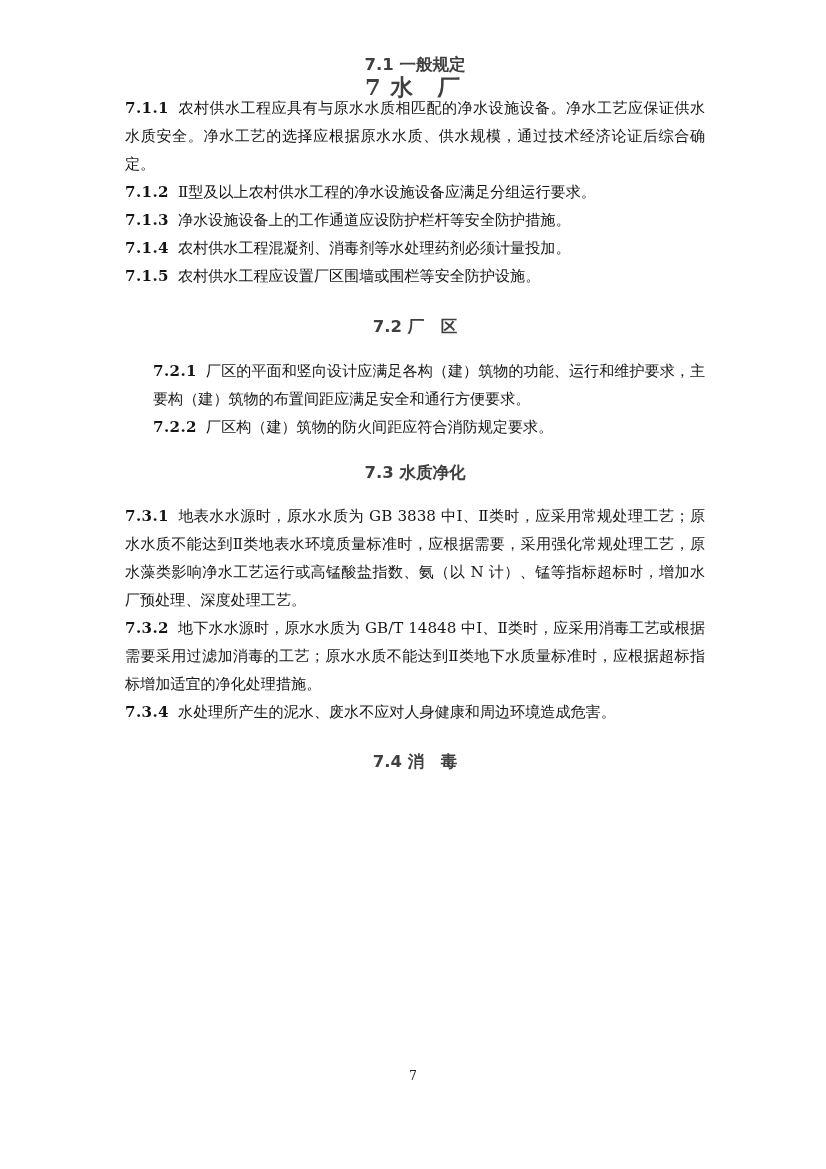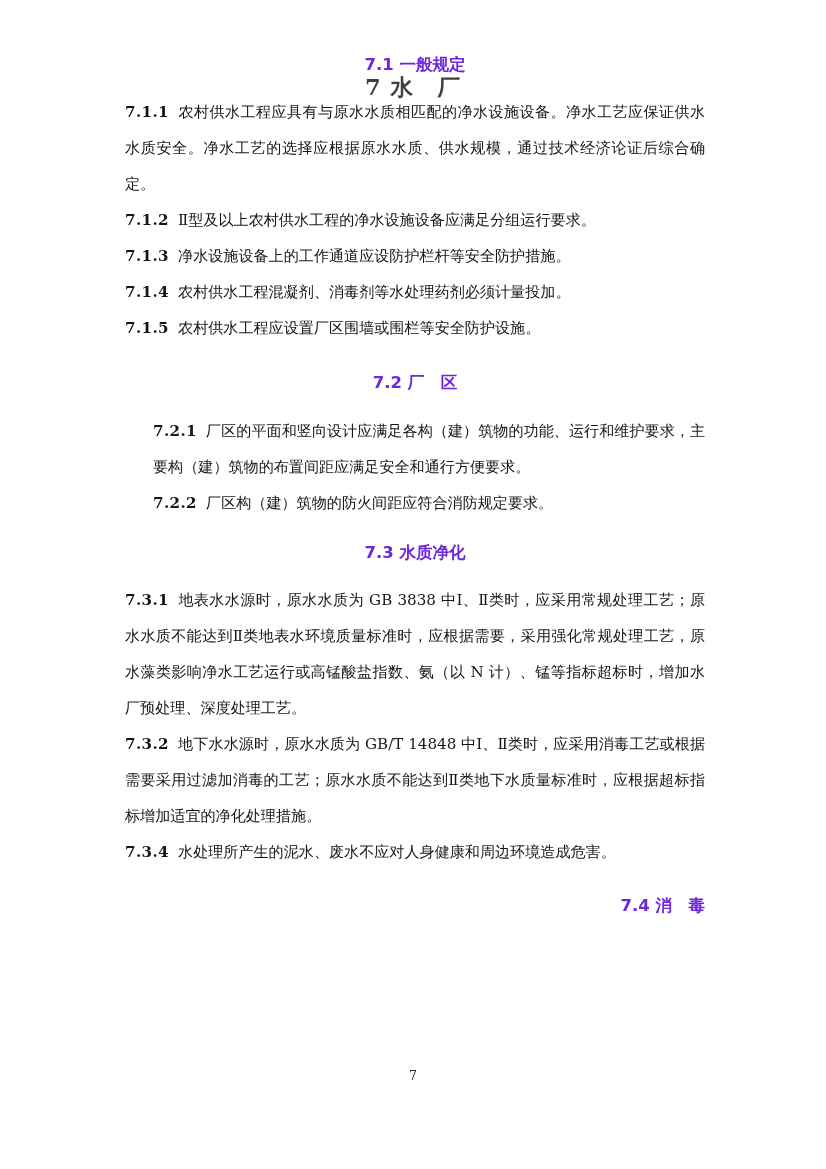--- a/index.html
+++ b/index.html
@@ -41,32 +41,32 @@
   }
 
   
   .section-heading {
     text-align: center;
     font-family: "DejaVu Sans", "Liberation Sans", sans-serif;
     font-weight: bold;
     font-size: 16.5px;
     margin: 0;
     line-height: 1.2;
-    color: #6d28d9;
+    color: #404040;
   }
   .sh-1 { padding-top: 55px; }
   .sh-2 { padding-top: 27px; }
   .sh-3 { padding-top: 22px; }
-  .sh-4 { padding-top: 26px; text-align: right; }
+  .sh-4 { padding-top: 26px; }
 
   
   .clause {
     font-family: "DejaVu Serif", "Liberation Serif", serif;
     font-size: 15.1px;
-    line-height: 36px;
+    line-height: 28px;
     text-align: justify;
     text-justify: inter-ideograph;
     margin: 0;
     color: #161616;
     text-indent: 0;
   }
   .clause .num {
     font-weight: bold;
     font-family: "DejaVu Serif", "Liberation Serif", serif;
     letter-spacing: 0.4px;

